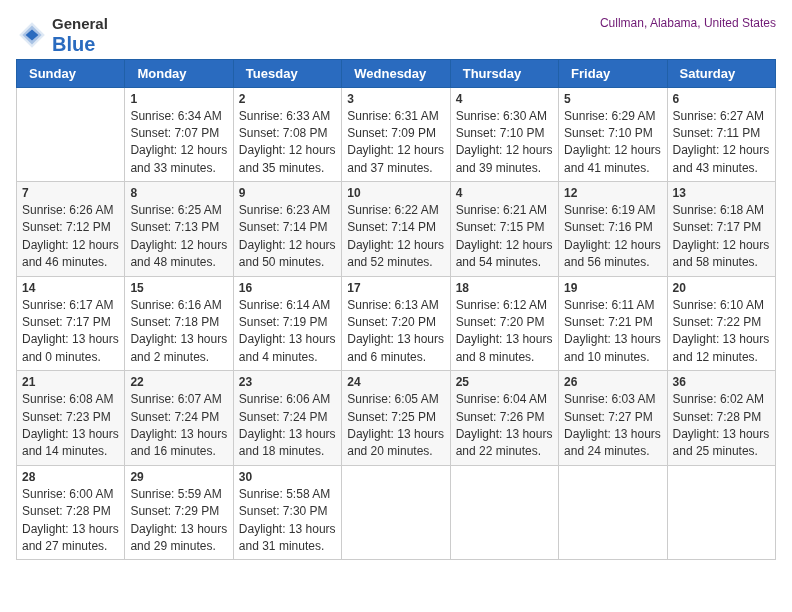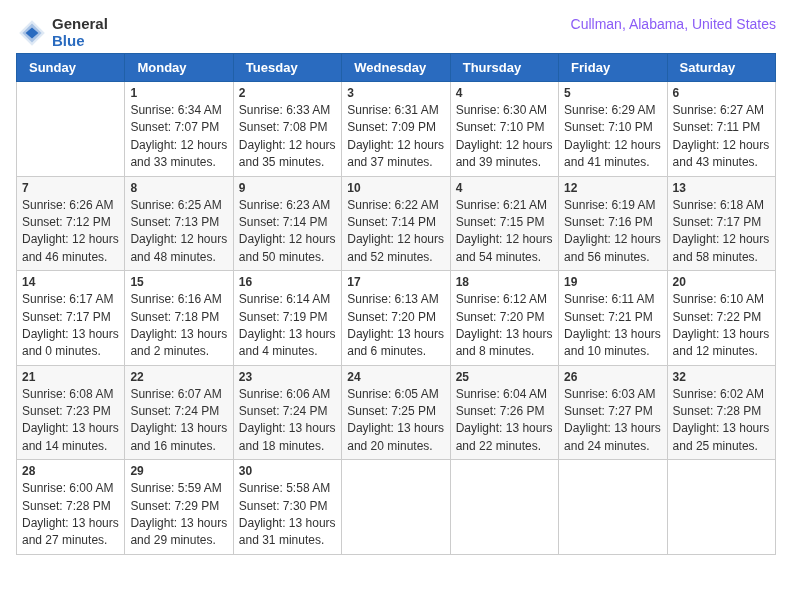--- a/index.html
+++ b/index.html
@@ -25,40 +25,40 @@
       display: flex;
       flex-direction: column;
       line-height: 1.1;
     }
     .logo-general {
       font-size: 15px;
       font-weight: bold;
       color: #333;
     }
     .logo-blue {
-      font-size: 15px;
+      font-size: 20px;
       font-weight: bold;
       color: #2a6bbf;
     }
     .logo-icon {
       width: 32px;
       height: 32px;
     }
     .title-block {
       text-align: right;
     }
     .month-title {
       font-size: 36px;
       font-weight: bold;
       color: #333;
       line-height: 1.1;
     }
     .location {
-      font-size: 14px;
-      color: #8b5cf6;
+      font-size: 12px;
+      color: #701a75;
     }
     .calendar {
       width: 100%;
       border-collapse: collapse;
       border: 1px solid #ccc;
     }
     .calendar th {
       background: #2a6bbf;
       color: #fff;
       font-size: 13px;
@@ -234,21 +234,21 @@
         </td>
         <td>
           <span class="day-num">25</span>
           <div class="day-info">Sunrise: 6:04 AM<br>Sunset: 7:26 PM<br>Daylight: 13 hours and 22 minutes.</div>
         </td>
         <td>
           <span class="day-num">26</span>
           <div class="day-info">Sunrise: 6:03 AM<br>Sunset: 7:27 PM<br>Daylight: 13 hours and 24 minutes.</div>
         </td>
         <td>
-          <span class="day-num">32</span>
+          <span class="day-num">36</span>
           <div class="day-info">Sunrise: 6:02 AM<br>Sunset: 7:28 PM<br>Daylight: 13 hours and 25 minutes.</div>
         </td>
       </tr>
       <tr>
         <td>
           <span class="day-num">28</span>
           <div class="day-info">Sunrise: 6:00 AM<br>Sunset: 7:28 PM<br>Daylight: 13 hours and 27 minutes.</div>
         </td>
         <td>
           <span class="day-num">29</span>

